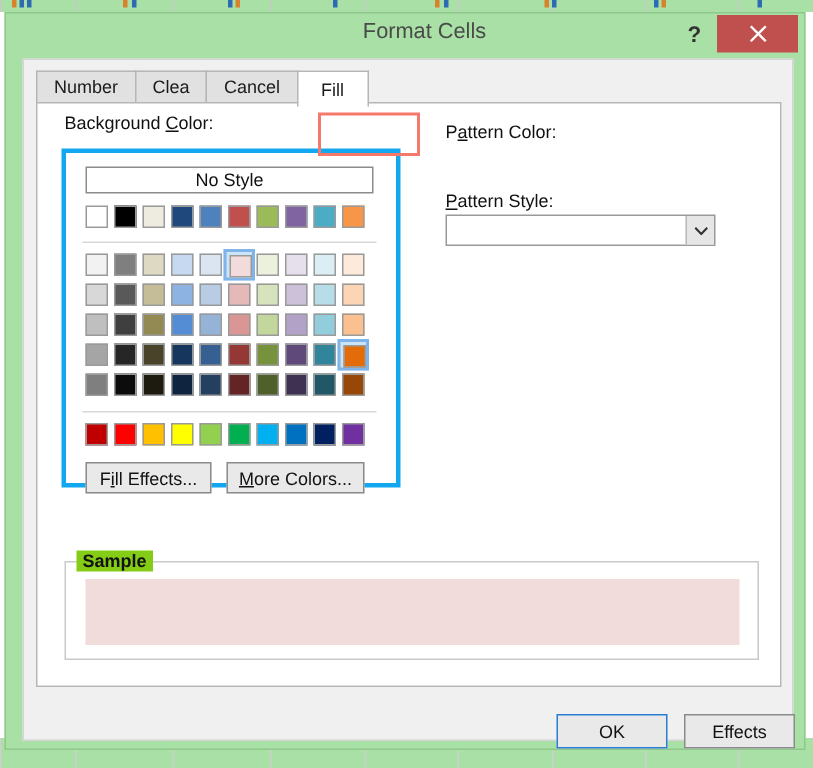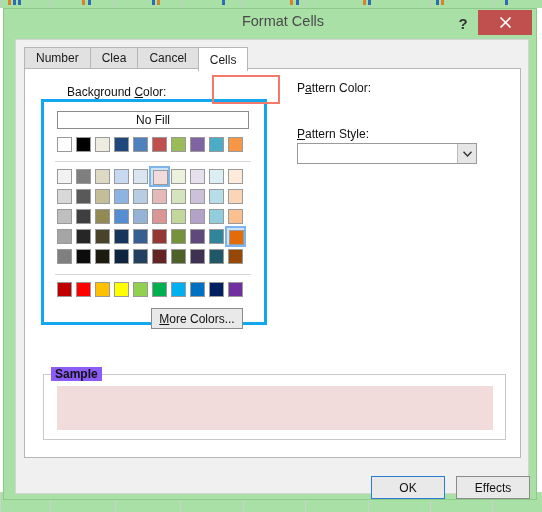--- a/index.html
+++ b/index.html
@@ -67,21 +67,21 @@
   
   #content{
     position:absolute;left:8px;top:28px;width:497px;height:390px;
     background:#ffffff;border:1px solid #b6b6b6;box-sizing:border-box;
   }
 
   .field-label{font-size:12px;color:#111;}
   .u{text-decoration:underline;}
 
   
-  #bg-label{position:absolute;left:18px;top:16px;margin-left:24px;}
+  #bg-label{position:absolute;left:18px;top:6px;}
   #color-box{
     position:absolute;left:16px;top:30px;width:226px;height:226px;
     border:3px solid #13A7F0;box-sizing:border-box;background:#ffffff;
   }
   #no-color-btn{
     position:absolute;left:13px;top:9px;width:192px;height:18px;
     border:1px solid #8b8b8b;background:#ffffff;
     display:flex;align-items:center;justify-content:center;
     font-size:12px;color:#111;cursor:pointer;box-sizing:border-box;
   }
@@ -118,21 +118,21 @@
     width:19px;height:100%;background:#E6E6E6;border-left:1px solid #b9b9b9;
     display:flex;align-items:center;justify-content:center;box-sizing:border-box;
   }
 
   
   #sample-group{
     position:absolute;left:18px;top:305px;width:463px;height:66px;
     border:1px solid #c9c9c9;box-sizing:border-box;
   }
   #sample-legend{
-    position:absolute;left:26px;top:298px;background:#8b5cf6;padding:0 4px;
+    position:absolute;left:26px;top:298px;background:#84cc16;padding:0 4px;
     font-size:12px;color:#111;font-weight:bold;
   }
   #sample-fill{position:absolute;left:32px;top:317px;width:436px;height:44px;}
 
   #clear-btn{position:absolute;left:440px;top:387px;width:72px;height:22px;}
 
   
   #ok-btn{position:absolute;left:367px;top:467px;width:74px;height:23px;
     border:1px solid #2b7cd3;background:#E9E9E9;}
   #cancel-btn{position:absolute;left:452px;top:467px;width:74px;height:23px;
@@ -194,30 +194,30 @@
       </svg>
     </div>
   </div>
 
   <div id="panel">
 
     <div id="tabstrip">
       <div class="tab">Number</div>
       <div class="tab">Clea</div>
       <div class="tab">Cancel</div>
-      <div class="tab active">Cells</div>
+      <div class="tab active">Fill</div>
     </div>
     <div id="tab-annot"></div>
 
     <div id="content">
 
       <div class="field-label" id="bg-label">Background <span class="u">C</span>olor:</div>
 
       <div id="color-box">
-        <div id="no-color-btn">No Fill</div>
+        <div id="no-color-btn">No Style</div>
 
         <div class="swatch-row" id="row-theme" style="left:13px;top:35px;">
             <div class="sw-wrap">
               <div class="sw" style="background: rgb(255, 255, 255);"></div>
             </div>
             <div class="sw-wrap">
               <div class="sw" style="background: rgb(0, 0, 0);"></div>
             </div>
             <div class="sw-wrap">
               <div class="sw" style="background: rgb(238, 236, 225);"></div>
@@ -440,20 +440,21 @@
               <div class="sw" style="background: rgb(0, 112, 192);"></div>
             </div>
             <div class="sw-wrap">
               <div class="sw" style="background: rgb(0, 32, 96);"></div>
             </div>
             <div class="sw-wrap">
               <div class="sw" style="background: rgb(112, 48, 160);"></div>
             </div>
           </div>
 
+        <div class="mini-btn" style="left:13px;top:206px;width:84px;">F<span class="u">i</span>ll Effects...</div>
         <div class="mini-btn" style="left:107px;top:206px;width:92px;"><span class="u">M</span>ore Colors...</div>
       </div>
 
       <div class="field-label" id="pc-label">P<span class="u">a</span>ttern Color:</div>
 
       <div class="field-label" id="ps-label"><span class="u">P</span>attern Style:</div>
       <div class="combo" id="ps-combo">
         <div class="txt"></div>
         <div class="arrow">
           <svg width="9" height="6" viewBox="0 0 9 6">

